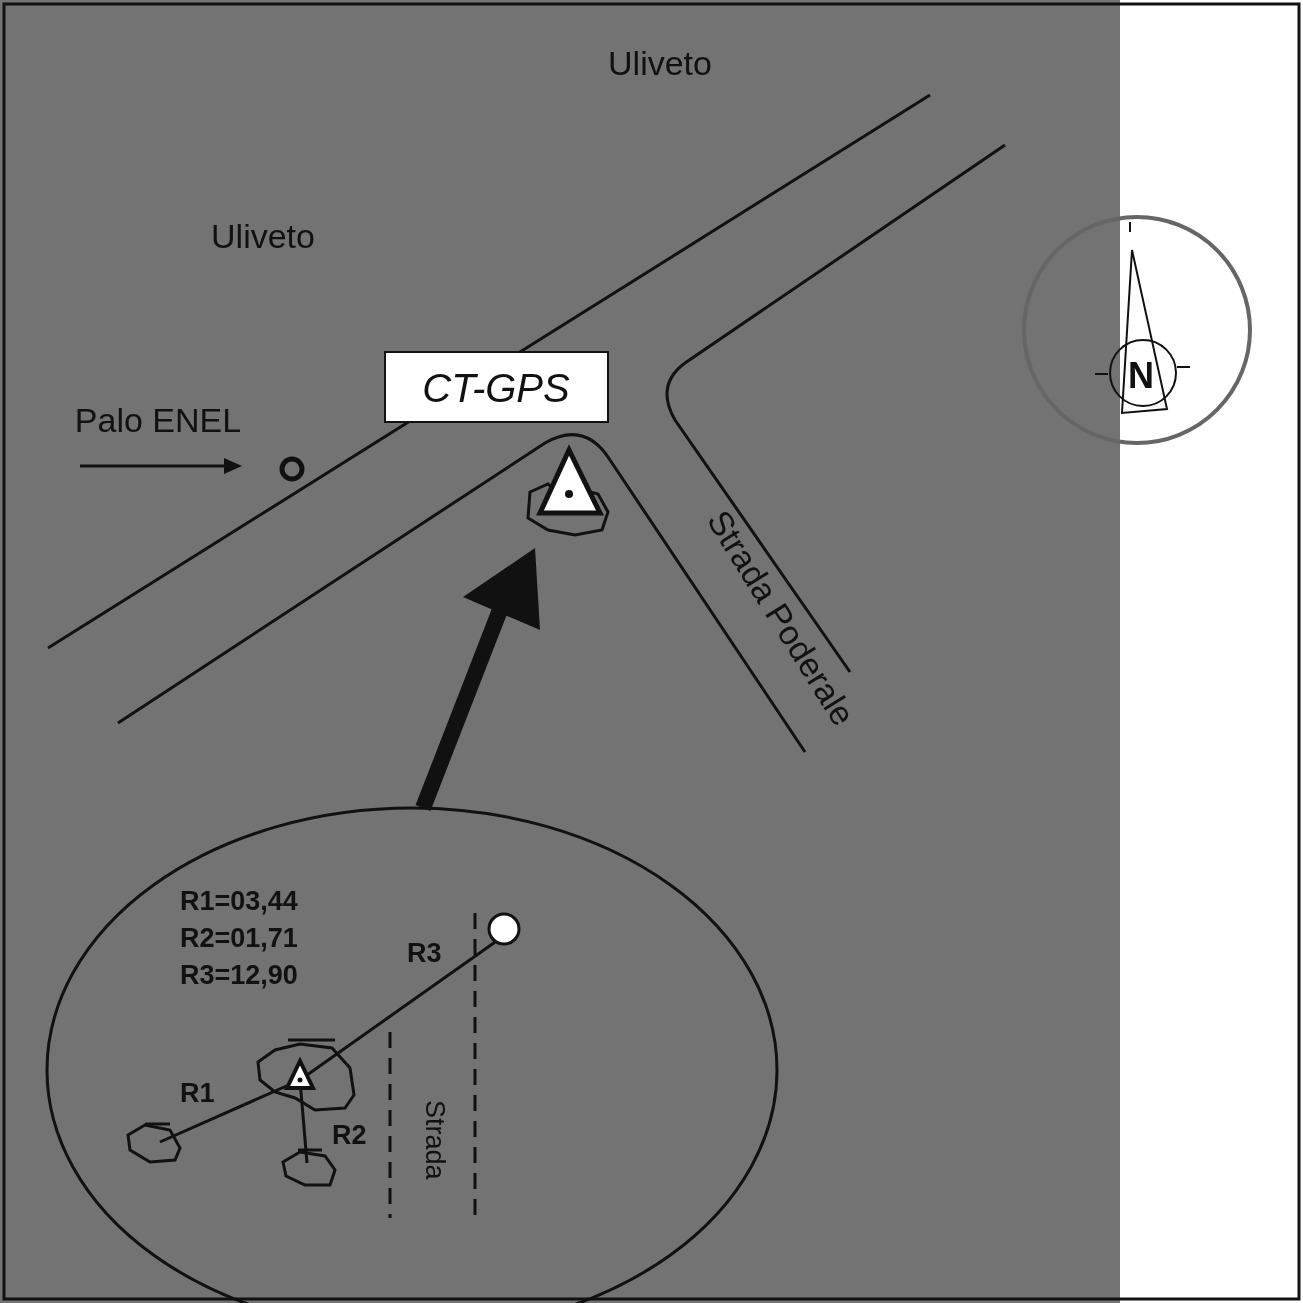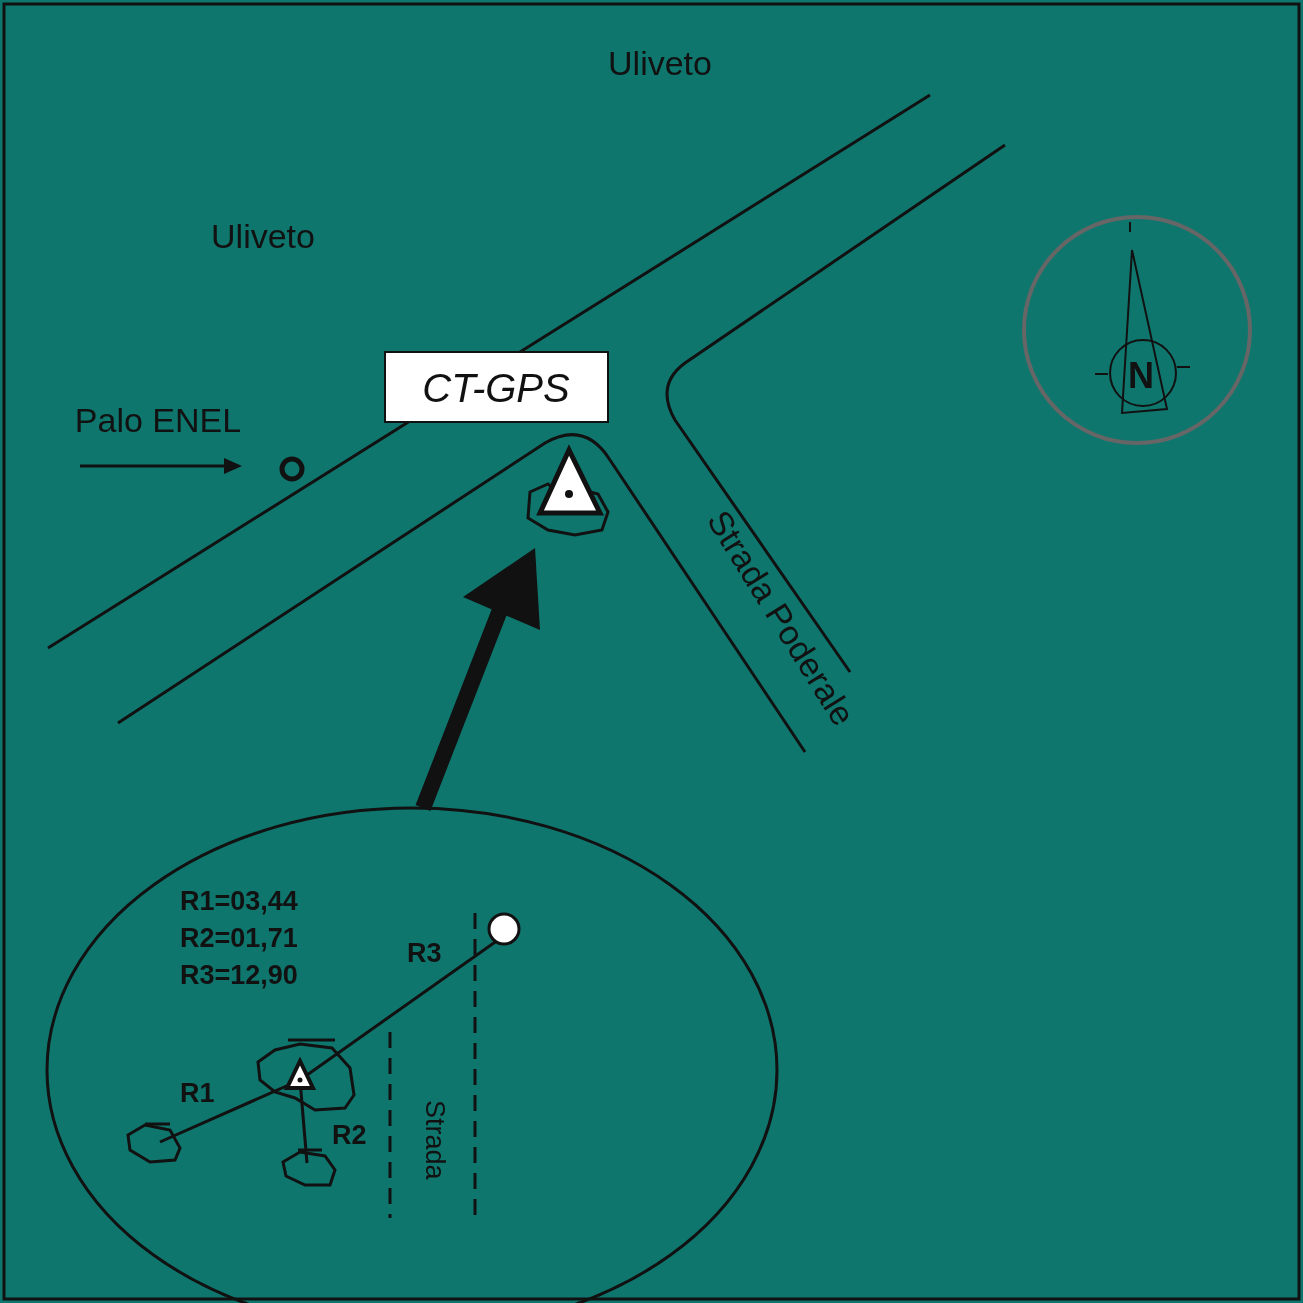--- a/index.html
+++ b/index.html
@@ -1,16 +1,16 @@
 <!DOCTYPE html>
 <html><head>
 <meta charset="utf-8">
 <style>
   html, body { margin:0; padding:0; background:#fff; }
-  #stage { position:relative; width:1303px; height:1303px; background:#0f766e; }
+  #stage { position:relative; width:1120px; height:1303px; background:#737373; }
   svg { position:absolute; left:0; top:0; }
   .lbl { font-family:"Liberation Sans", sans-serif; fill:#111; }
   .bold { font-weight:bold; }
 </style>
 </head>
 <body>
 
 <div id="stage">
 <svg width="1303" height="1303" viewBox="0 0 1303 1303">
 

